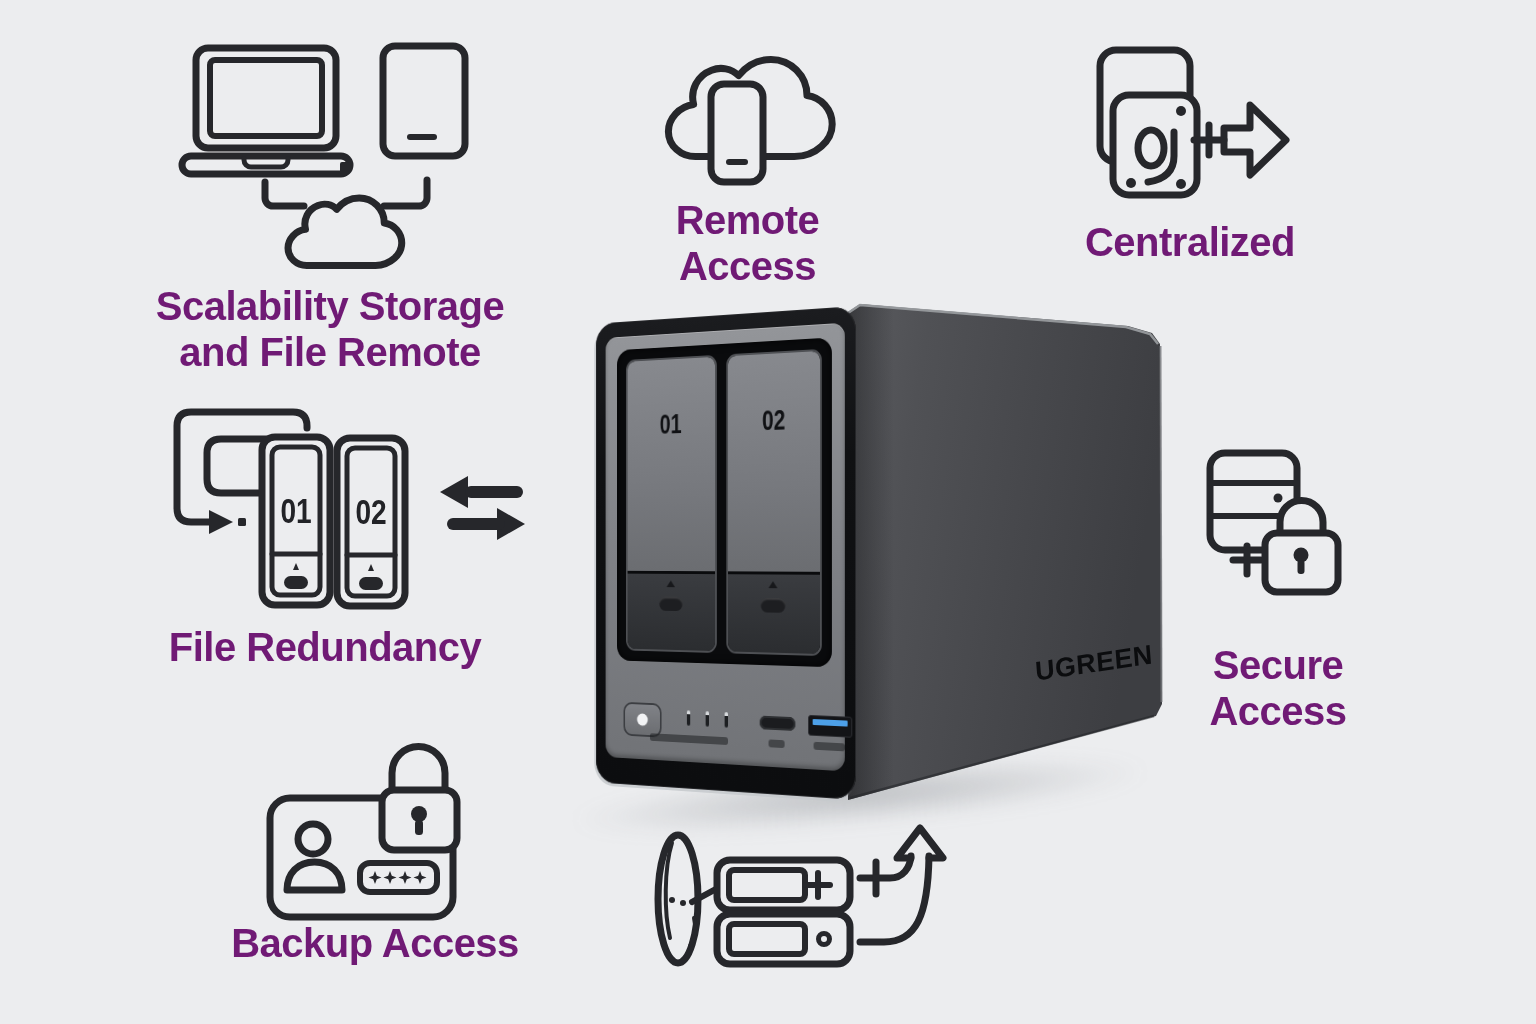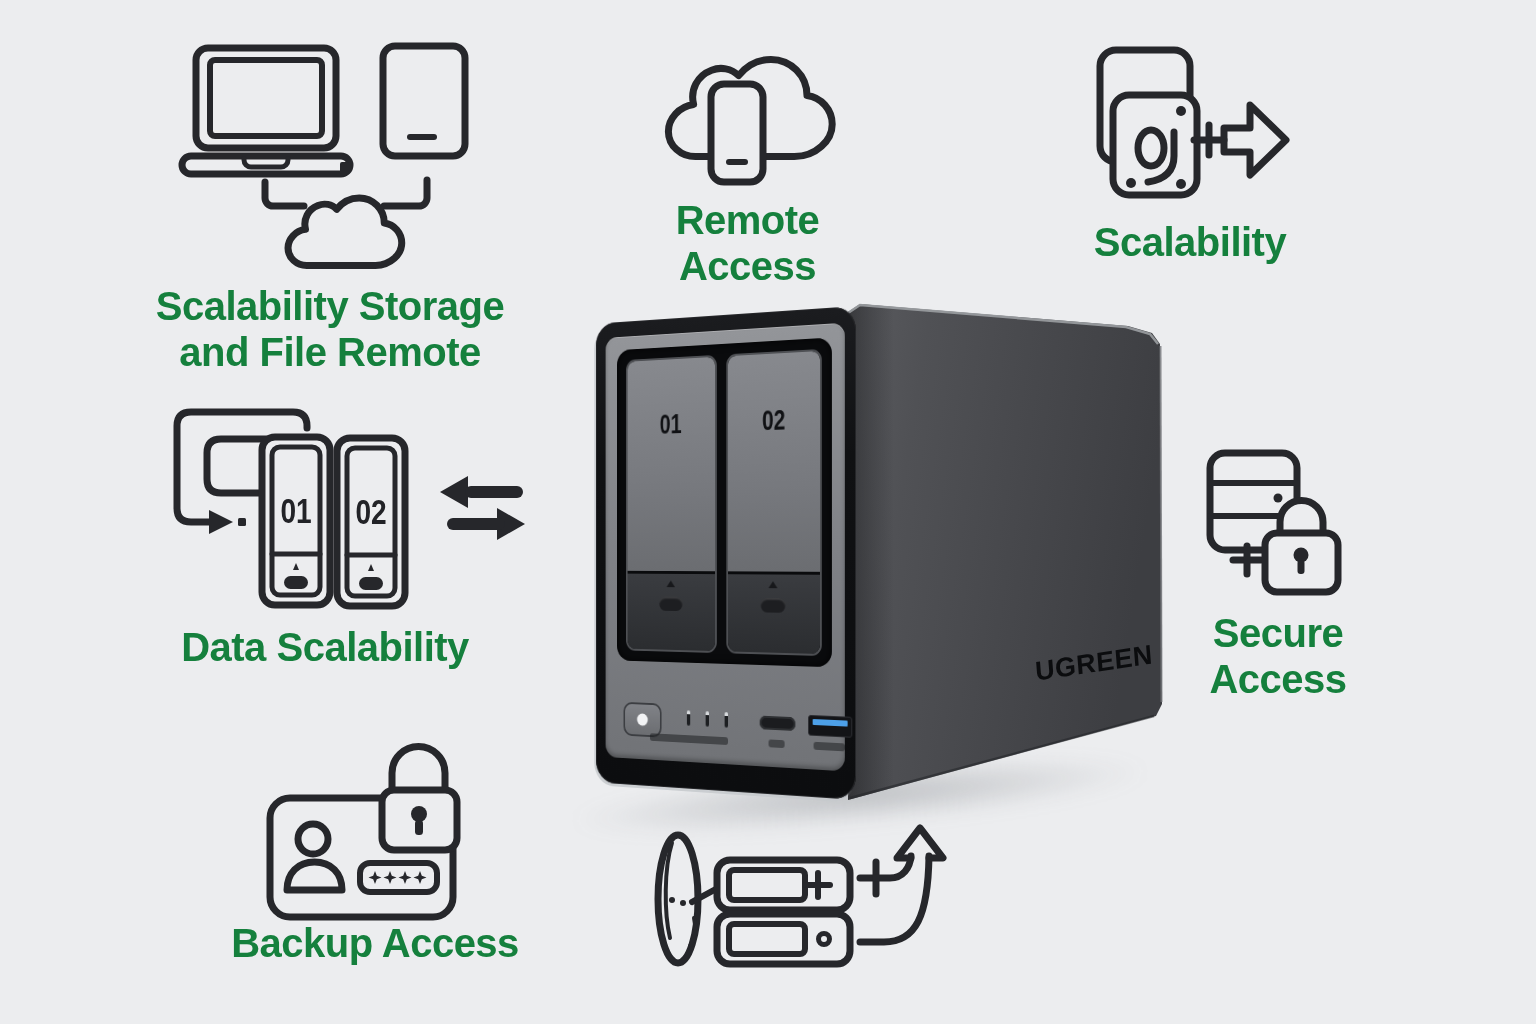--- a/index.html
+++ b/index.html
@@ -4,21 +4,21 @@
 <style>
   html,body{margin:0;padding:0;}
   body{
     width:1536px;height:1024px;position:relative;overflow:hidden;
     background:#ecedef;
     font-family:"Liberation Sans","DejaVu Sans",sans-serif;
   }
   .abs{position:absolute;}
   
   .label{
-    position:absolute;text-align:center;color:#15803d;
+    position:absolute;text-align:center;color:#701a75;
     font-weight:700;font-size:40px;line-height:46px;letter-spacing:-0.5px;
   }
   
   svg.icon{position:absolute;overflow:visible;}
   .st{stroke:#26272b;fill:none;stroke-width:7;stroke-linecap:round;stroke-linejoin:round;}
   .st6{stroke:#26272b;fill:none;stroke-width:6;stroke-linecap:round;stroke-linejoin:round;}
   .st5{stroke:#26272b;fill:none;stroke-width:5;stroke-linecap:round;stroke-linejoin:round;}
   .st4{stroke:#26272b;fill:none;stroke-width:4;stroke-linecap:round;stroke-linejoin:round;}
   .fl{fill:#26272b;stroke:none;}
   .bgfill{fill:#ecedef;}
@@ -135,21 +135,21 @@
     <ellipse class="st" cx="61" cy="106" rx="13" ry="18"></ellipse>
     <path class="st" d="M84,90 V114 Q84,136 58,140"></path>
   </g>
   <g>
     <line class="st" x1="104" y1="98" x2="134" y2="98"></line>
     <line class="st" x1="119" y1="83" x2="119" y2="113"></line>
     <path class="st" d="M134,86 H160 V63 L196,98 L160,133 V110 H134 Z"></path>
   </g>
 </svg>
 <div class="label" style="left:1055px;top:219px;width:270px;">
-  <div>Scalability</div>
+  <div>Centralized</div>
 </div>
 
 <svg class="icon" style="left:145px;top:402px" width="395" height="225" viewBox="0 0 395 225">
   <g>
     <path class="st" d="M162,26 V24 Q162,10 148,10 H46 Q32,10 32,24 V106 Q32,120 46,120 H64"></path>
     <path class="fl" d="M64,108 L88,120 L64,132 Z"></path>
     <rect class="fl" x="93" y="116" width="8" height="8" rx="1.5"></rect>
     <path class="st" d="M125,37 H76 Q62,37 62,51 V77 Q62,91 76,91 H122"></path>
   </g>
   <g>
@@ -169,42 +169,42 @@
     <rect class="fl" x="214" y="175" width="24" height="13" rx="6.5"></rect>
   </g>
   <g>
     <path class="fl" d="M295,90 L323,74 V106 Z"></path>
     <rect class="fl" x="320" y="84" width="58" height="12" rx="6"></rect>
     <path class="fl" d="M380,122 L352,106 V138 Z"></path>
     <rect class="fl" x="302" y="116" width="58" height="12" rx="6"></rect>
   </g>
 </svg>
 <div class="label" style="left:100px;top:624px;width:450px;">
-  <div>Data Scalability</div>
+  <div>File Redundancy</div>
 </div>
 
 <svg class="icon" style="left:1205px;top:450px" width="150" height="160" viewBox="0 0 150 160">
   <g>
     <rect class="st" x="5" y="3" width="87" height="97" rx="15"></rect>
     <line class="st6" x1="5" y1="33" x2="92" y2="33"></line>
     <line class="st6" x1="5" y1="66" x2="92" y2="66"></line>
     <circle class="fl" cx="73" cy="48" r="4.5"></circle>
   </g>
   <g>
     <line class="st" x1="28" y1="110" x2="56" y2="110"></line>
     <line class="st" x1="42" y1="96" x2="42" y2="124"></line>
   </g>
   <g>
     <path class="st bgfill" d="M75,84 V72 a21.5,21.5 0 0 1 43,0 V84" fill="#ecedef"></path>
     <rect class="st bgfill" x="60" y="83" width="73" height="59" rx="12"></rect>
     <circle class="fl" cx="96" cy="105" r="7.5"></circle>
     <rect class="fl" x="92.5" y="110" width="7" height="14" rx="3"></rect>
   </g>
 </svg>
-<div class="label" style="left:1163px;top:610px;width:230px;">
+<div class="label" style="left:1163px;top:642px;width:230px;">
   <div>Secure</div>
   <div>Access</div>
 </div>
 
 <svg class="icon" style="left:263px;top:743px" width="212" height="190" viewBox="0 0 212 190">
   <rect class="st" x="7" y="55" width="183" height="119" rx="20"></rect>
   <g>
     <path class="st bgfill" d="M129,48 V30 a26.5,26.5 0 0 1 53,0 V48" fill="#ecedef"></path>
     <rect class="st bgfill" x="119" y="47" width="75" height="60" rx="12"></rect>
     <circle class="fl" cx="156" cy="71" r="8"></circle>

